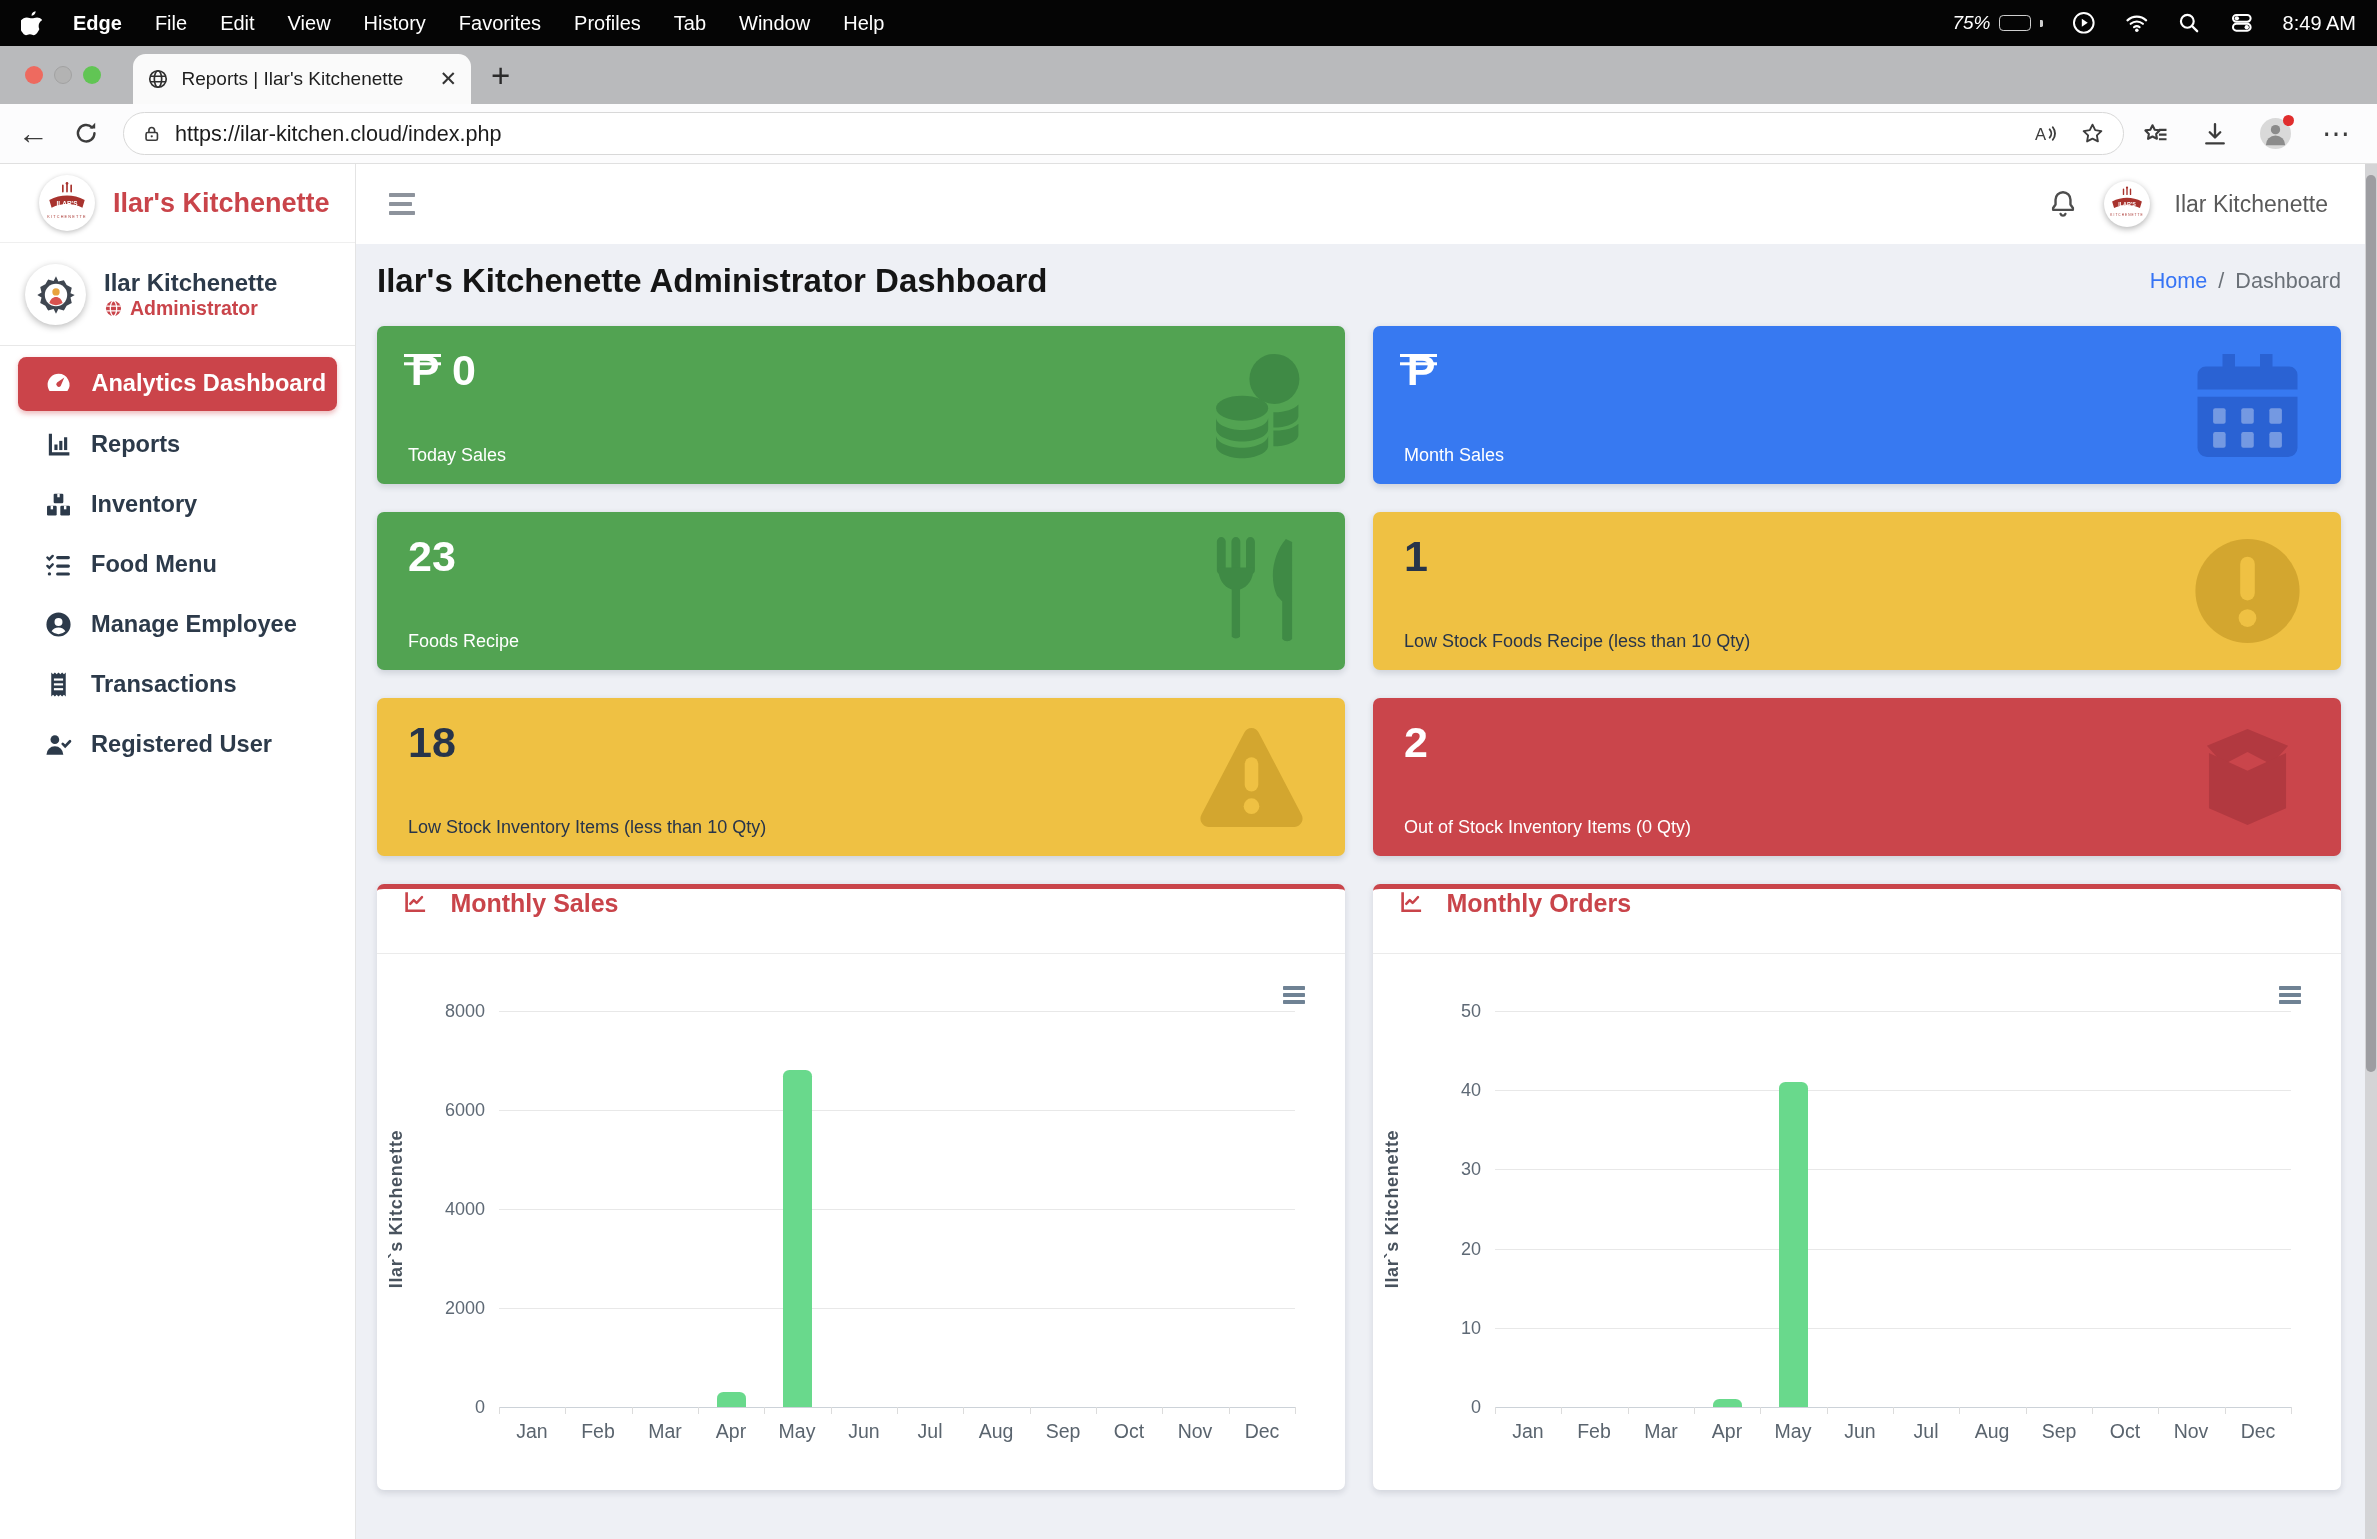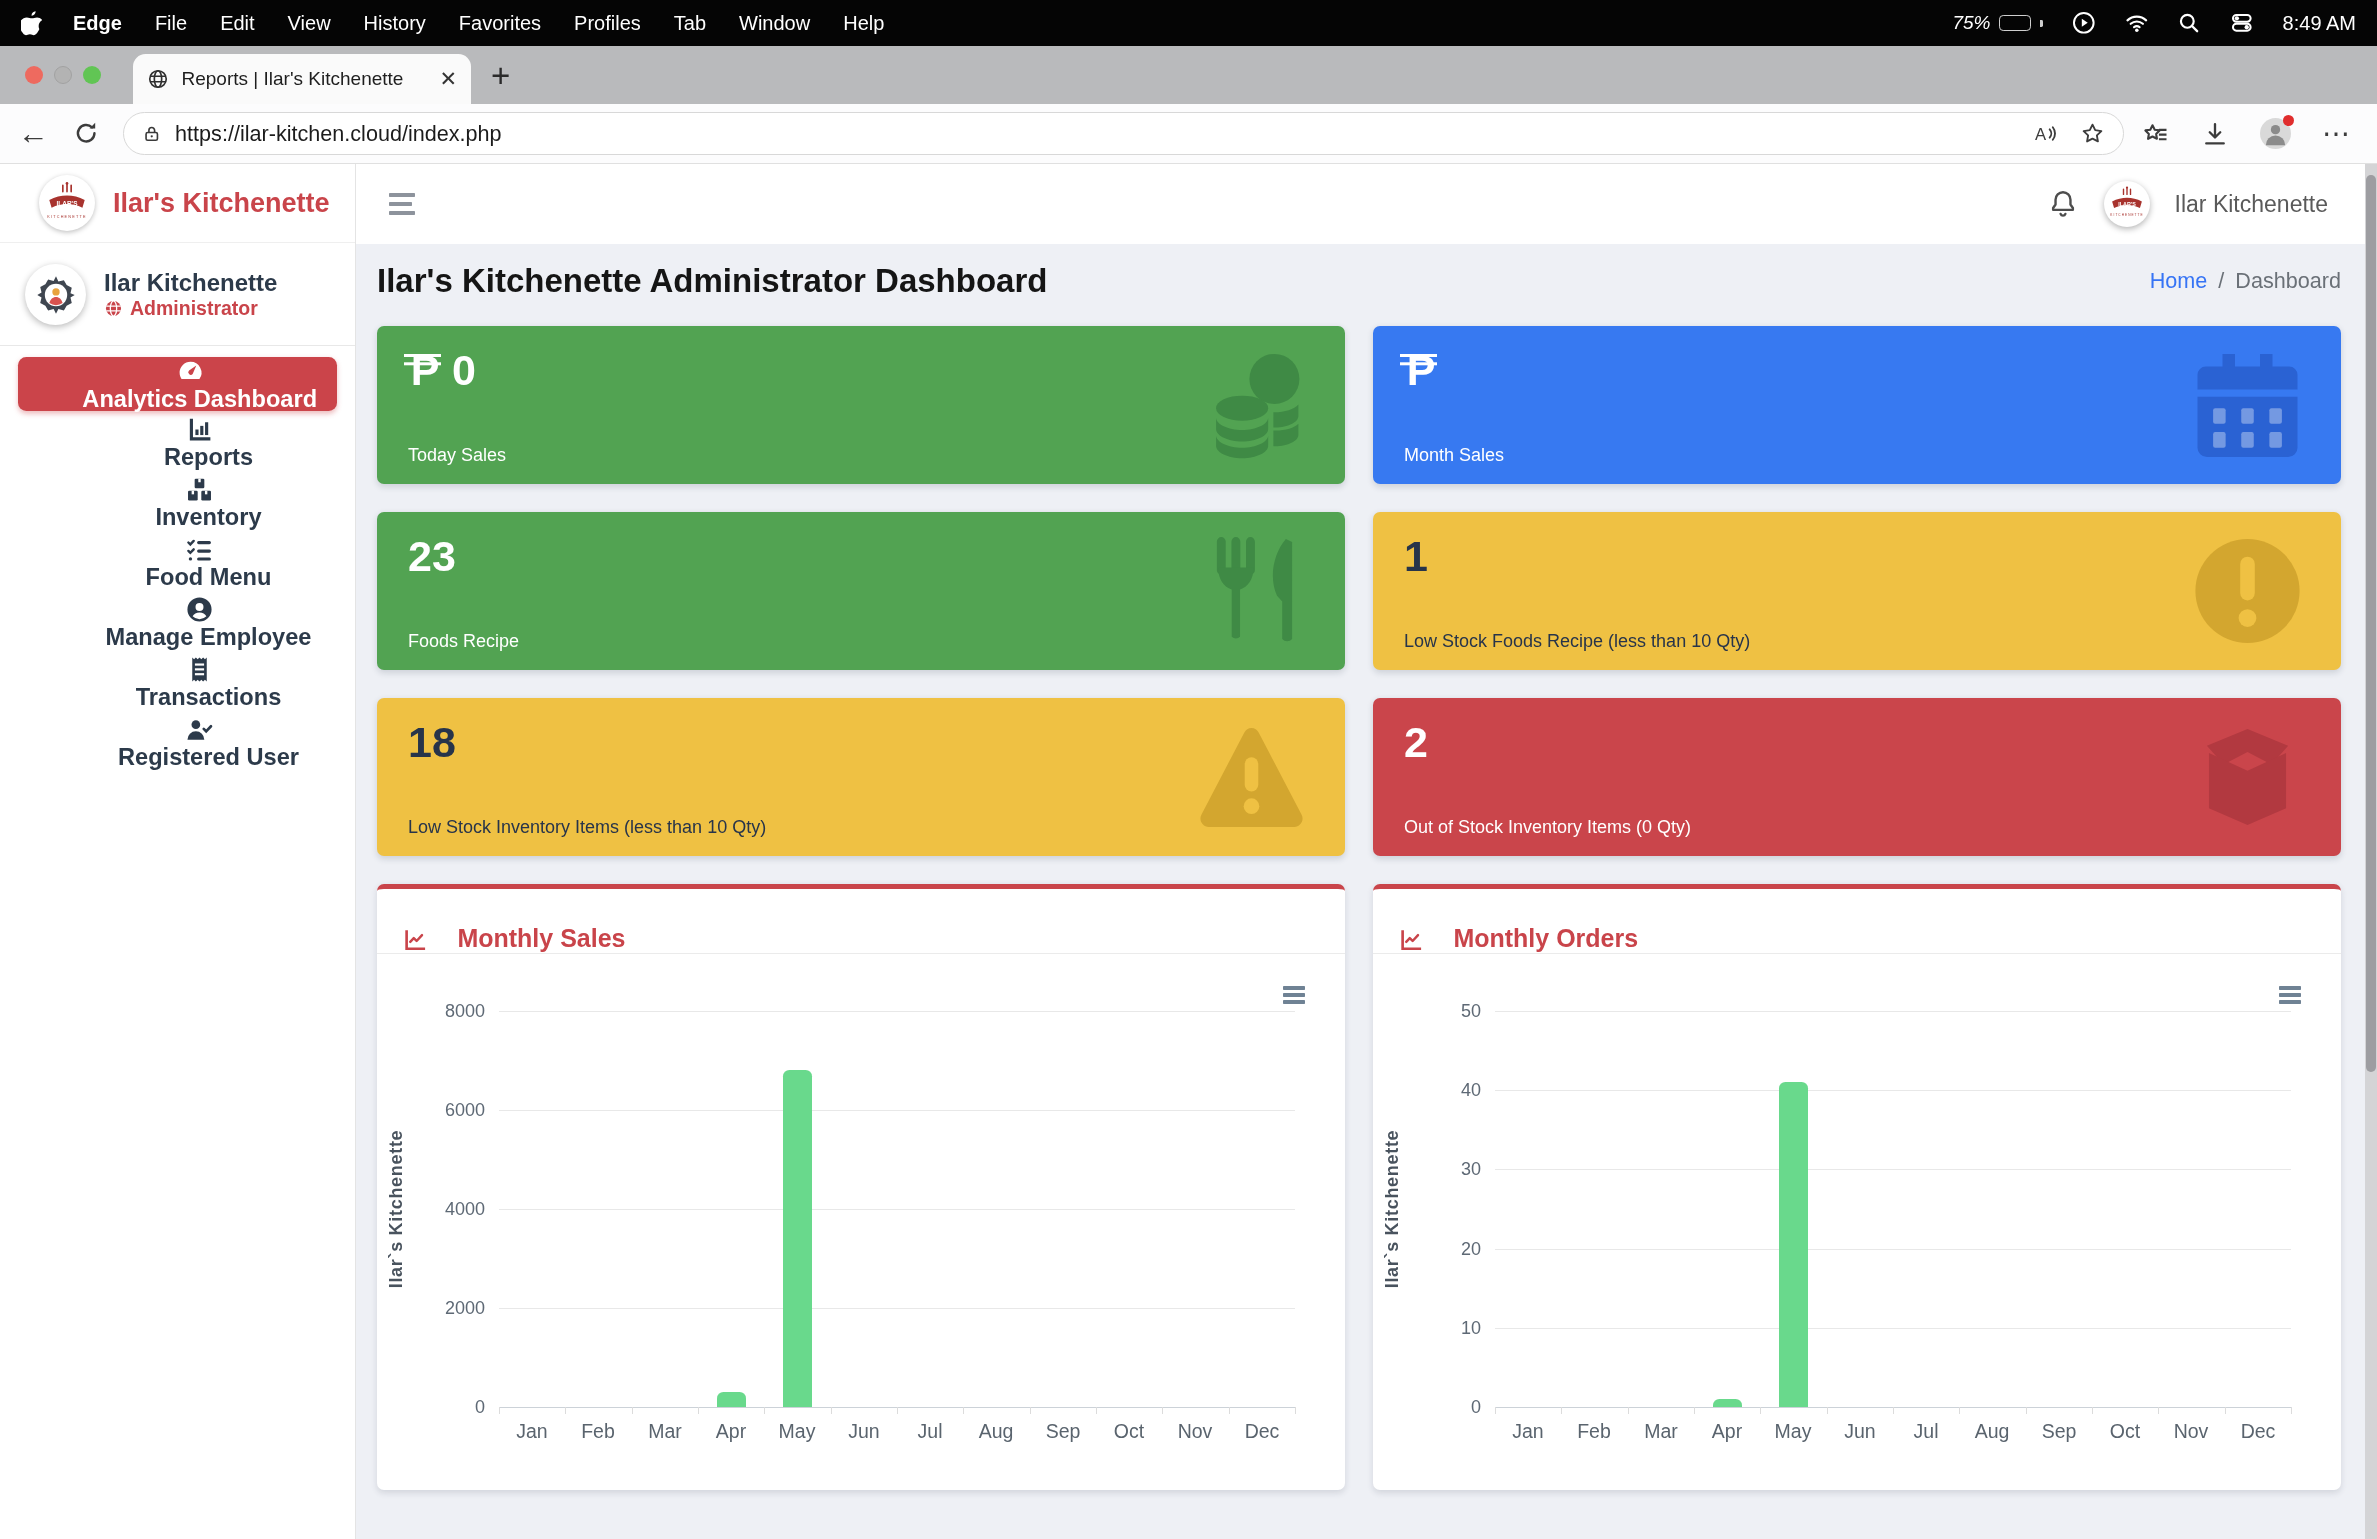--- a/index.html
+++ b/index.html
@@ -67,21 +67,21 @@
   .useravatar { width:61px; height:61px; border-radius:50%; background:#fff; box-shadow:0 2.1px 7px rgba(0,0,0,.28);
                 display:flex; align-items:center; justify-content:center; flex:none; }
   .useravatar svg { width:44px; height:44px; }
   .userinfo { margin-left:18px; }
   .username { font-size:24px; font-weight:bold; color:#2c3a4a; }
   .userrole { display:flex; align-items:center; gap:7px; }
   .userrole svg { width:19px; height:19px; color:#c9444a; }
   .role-text { font-size:19.5px; font-weight:bold; color:#c9444a; }
 
   .navmenu { padding-top:11px; }
-  .navitem { height:60px; display:flex; align-items:center; padding-left:44px; color:#2c3a4a;flex-direction:column; }
+  .navitem { height:60px; display:flex; align-items:center; padding-left:44px; color:#2c3a4a; }
   .navitem .nicon { width:29px; height:29px; color:#2c3a4a; flex:none; }
   .navitem .nlabel { font-size:23.6px; font-weight:bold; margin-left:18px; white-space:nowrap; }
   .navitem.active { background:#cb444a; color:#fff; margin:0 18px 4.2px 18px; height:54px; border-radius:8.3px;
                     padding-left:26.4px; box-shadow:0 2.1px 5.6px rgba(203,68,74,.35); }
   .navitem.active .nicon { color:#fff; }
 
   .topbar { position:absolute; top:164px; left:356px; right:0; height:80px; background:#fff;
             display:flex; align-items:center; padding:0 49px 0 33px; }
   .hamb { width:26.4px; display:flex; flex-direction:column; gap:4.9px; }
   .hamb span { height:4.2px; background:#8d939c; border-radius:0.7px; }
@@ -118,21 +118,21 @@
   .cut { fill:var(--bg); }
   .peso { position:relative; display:inline-block; font-weight:800; padding:0 2.8px; }
   .peso::before { content:"P"; }
   .peso::after { content:""; position:absolute; left:-4.2px; right:1.4px; top:7px;
                  border-top:3.5px solid currentColor; box-shadow:0 8.3px 0 0 currentColor; }
 
   
   .chartgrid { margin-top:28px; display:grid; grid-template-columns:1fr 1fr; gap:28px; }
   .chart-card { height:606px; background:#fff; border-radius:7px; border-top:5.6px solid #c9444a;
                 box-shadow:0 2.1px 6.3px rgba(40,50,70,.14); }
-  .chart-header { height:65px; display:flex; align-items:flex-end; gap:29px; padding:0 25px;
+  .chart-header { height:65px; display:flex; align-items:flex-start; gap:22px; padding:0 25px;
                   border-bottom:1.4px solid #ebebeb; color:#c9444a; }
   .chart-header svg { width:26.4px; height:26.4px; }
   .chart-title { font-size:25px; font-weight:bold; }
   .chart-body { position:relative; height:534px; }
   .apex-menu { position:absolute; top:32px; right:40px; width:22px; display:flex; flex-direction:column; gap:3.5px; }
   .apex-menu span { height:3.5px; background:#6f8294; border-radius:0.7px; }
   .plot { position:absolute; left:122px; right:50px; top:57px; height:396px; }
   .gridline { position:absolute; left:0; right:0; height:0.7px; background:#e8e8e8; }
   .gridline.baseline { background:#ccd2d8; }
   .ytick { position:absolute; left:-72px; width:58px; text-align:right; font-size:18px; color:#5e6975;

